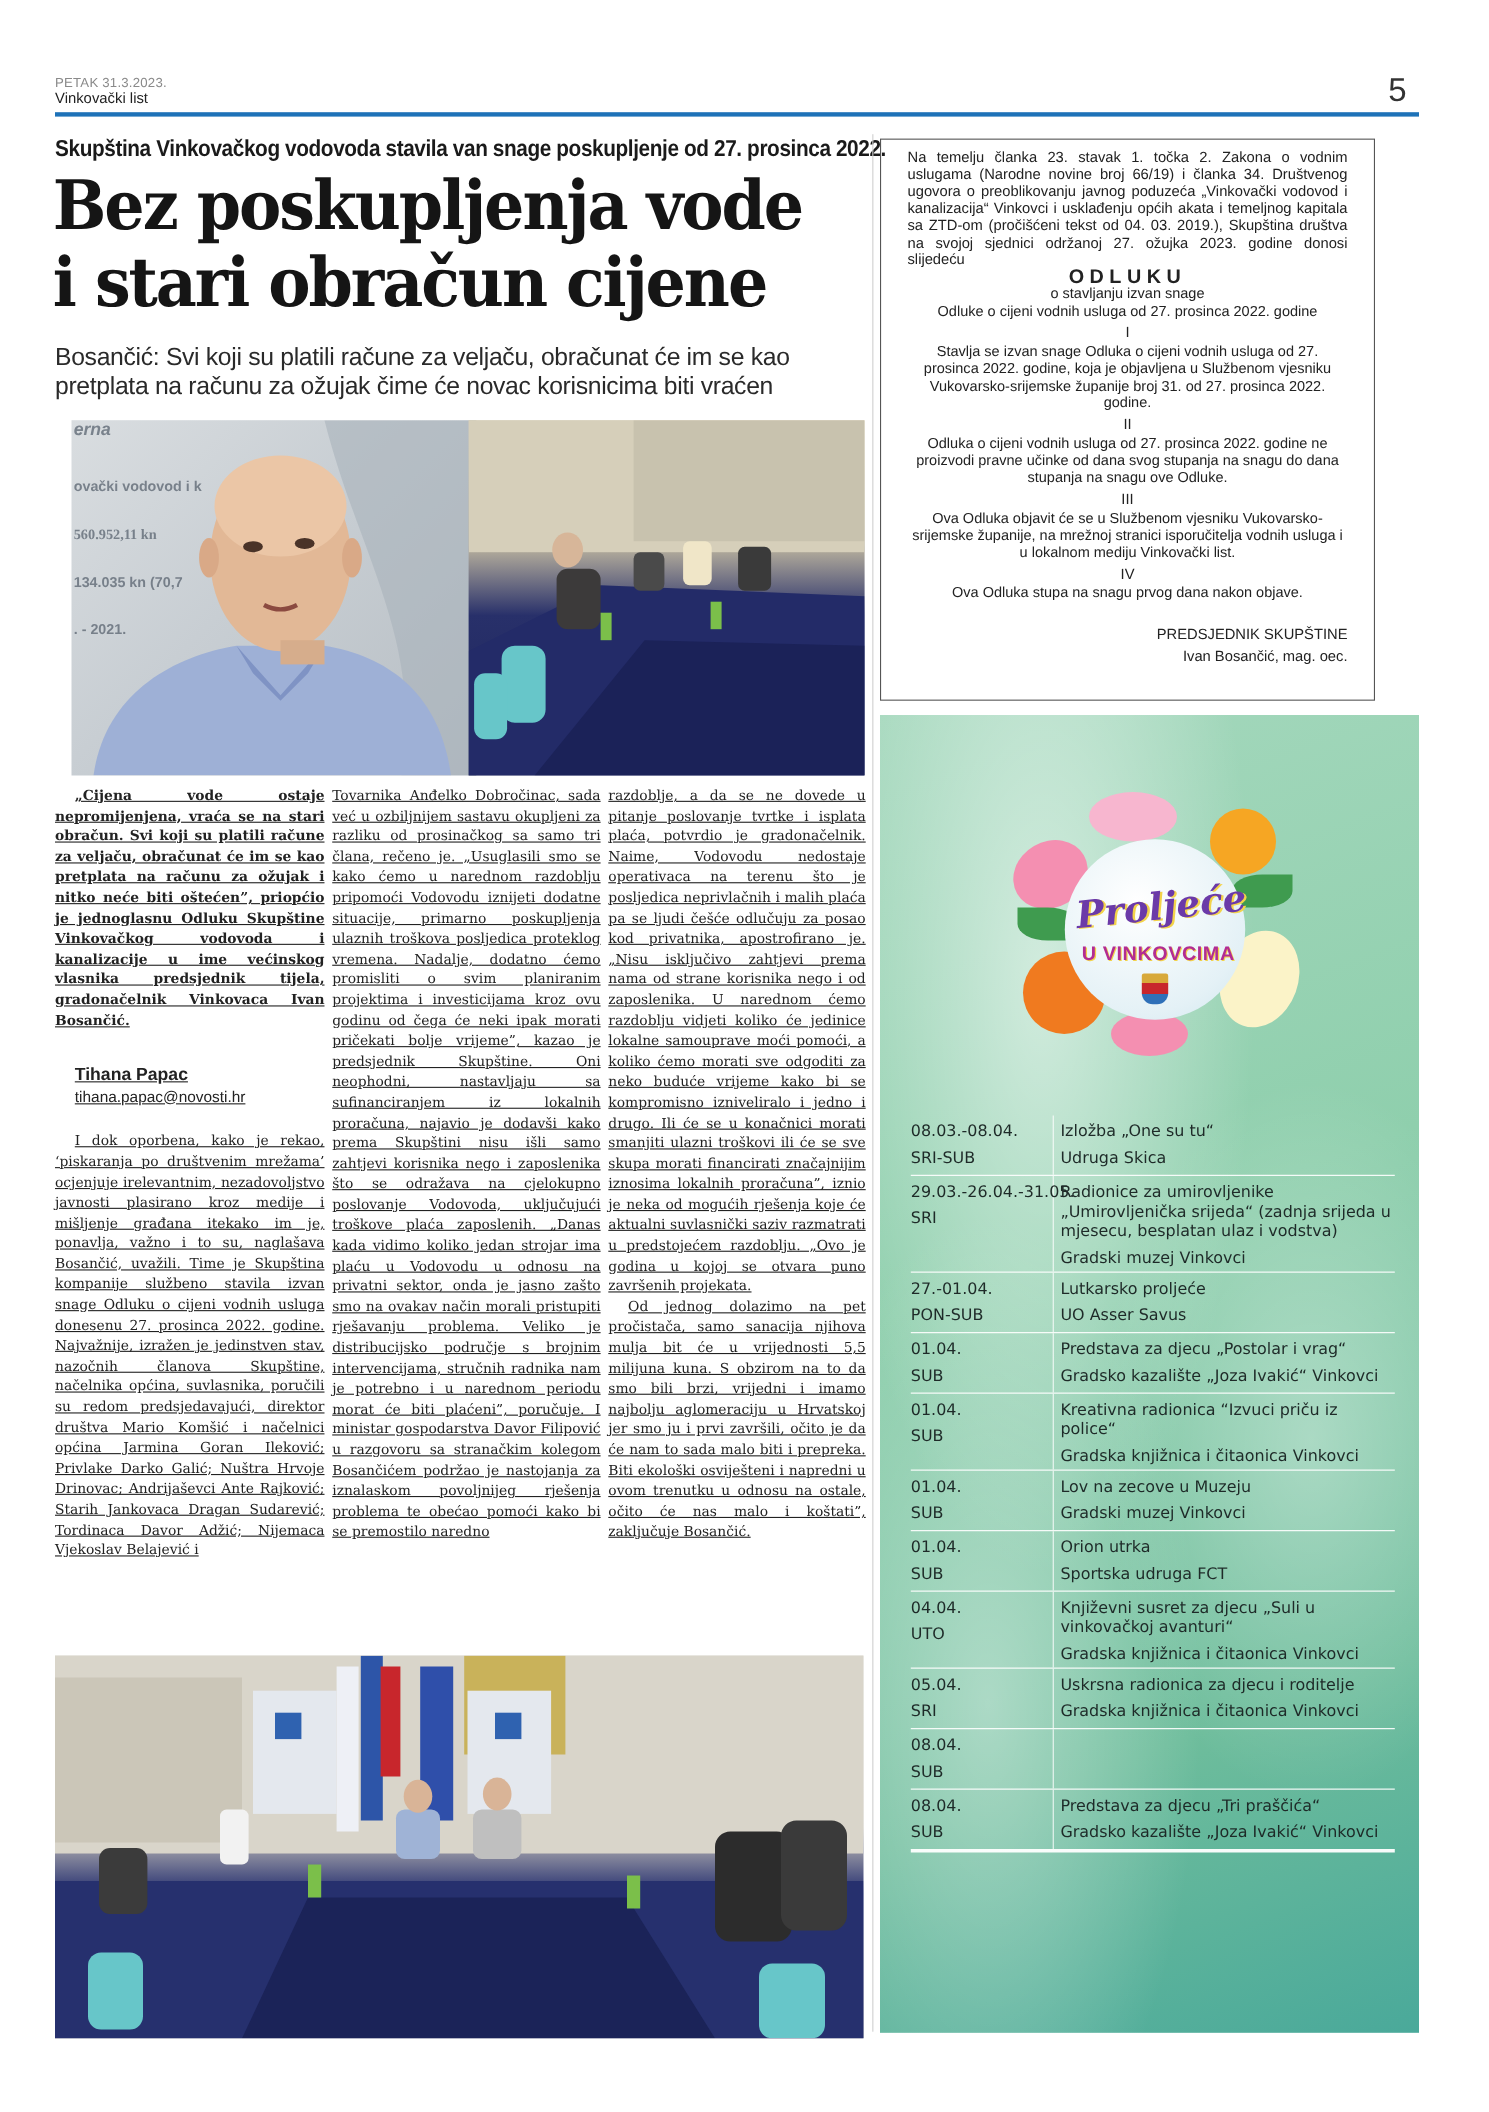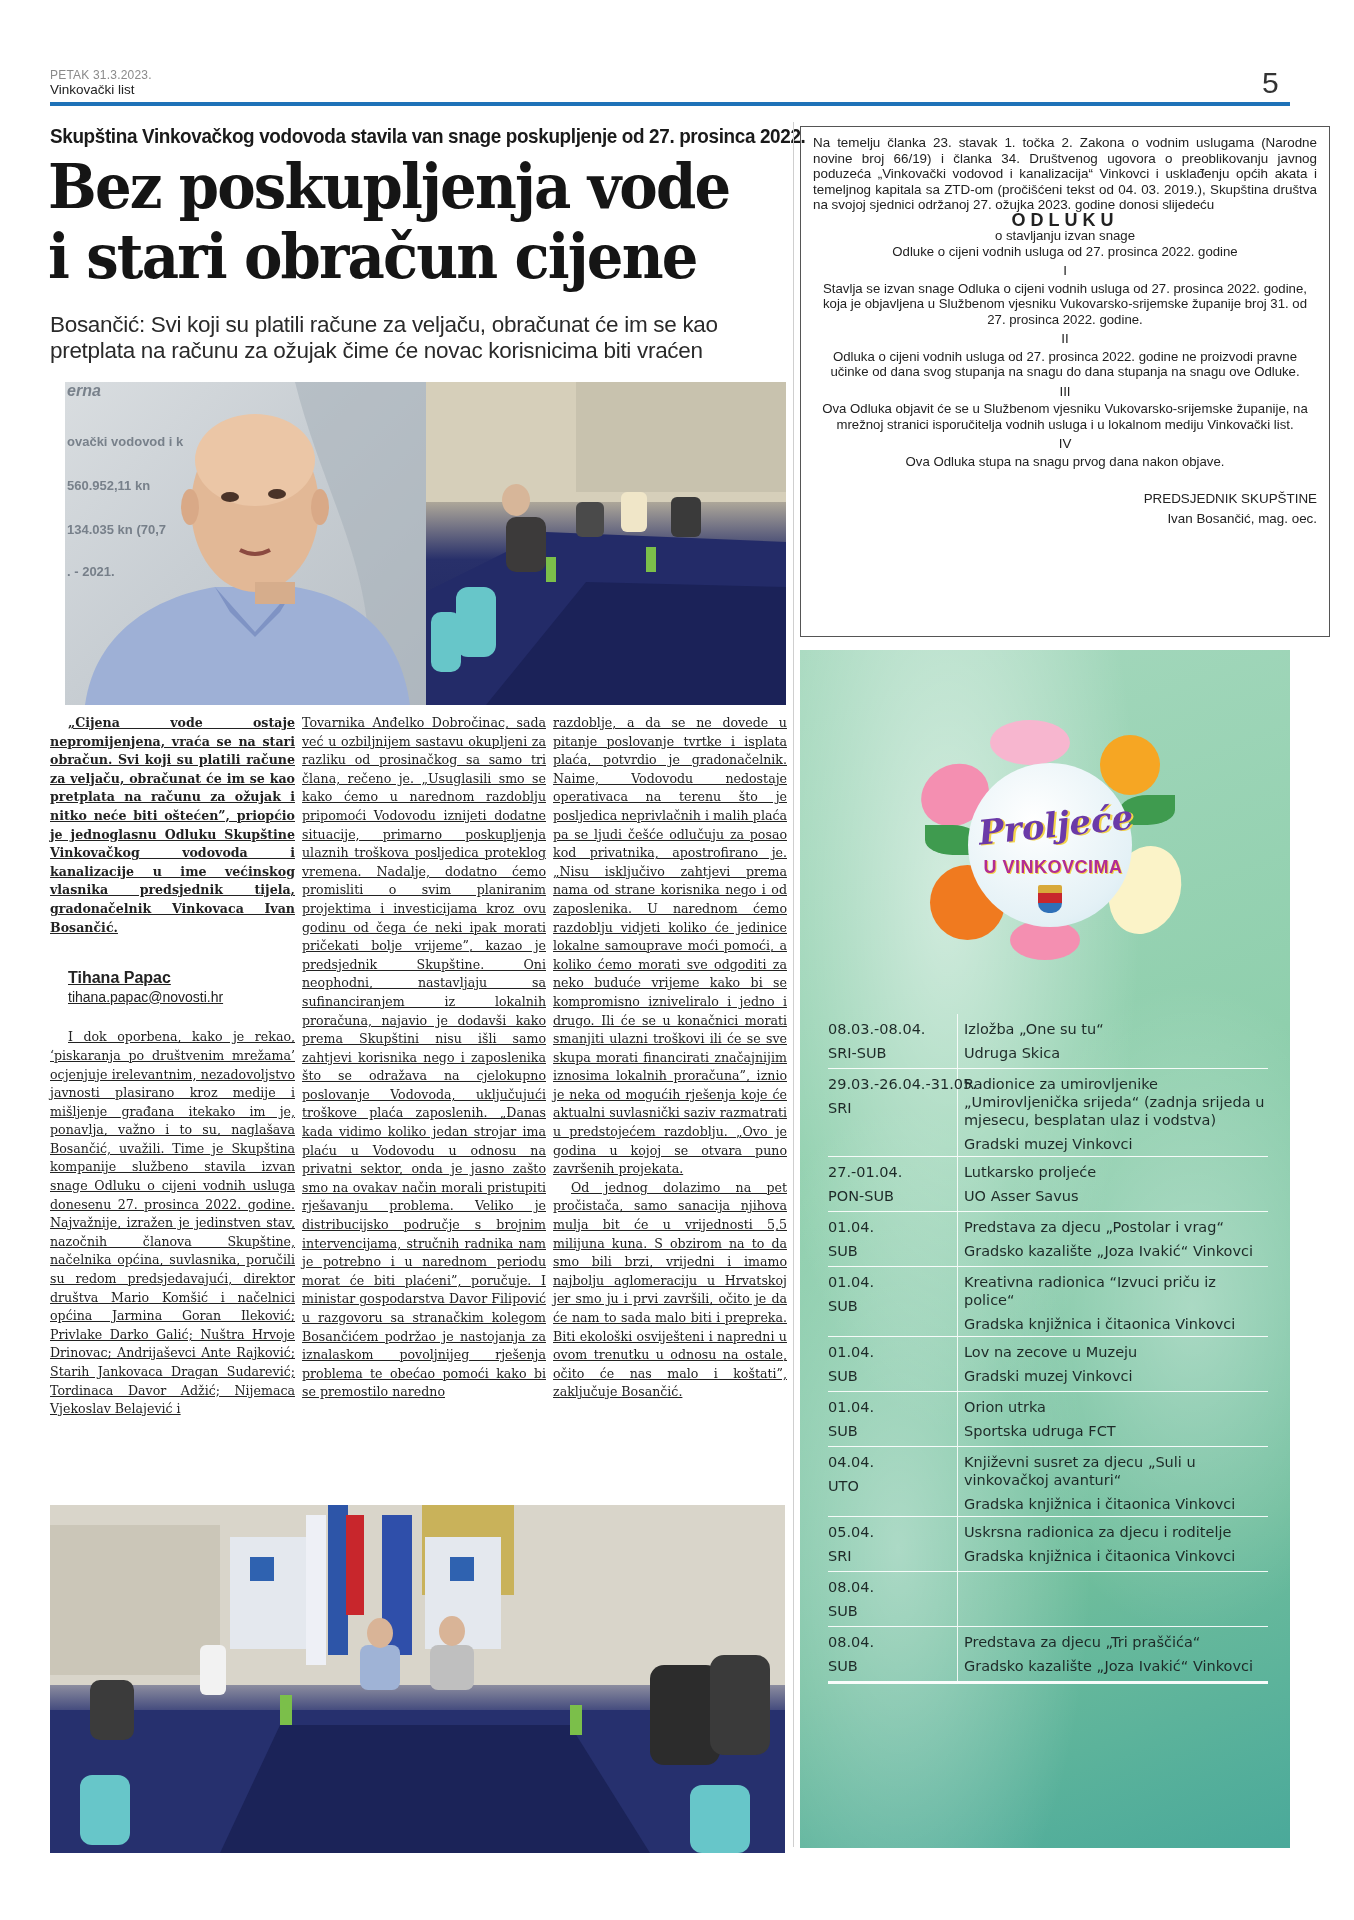--- a/index.html
+++ b/index.html
@@ -32,21 +32,21 @@
   .col p { text-indent: 18px; text-decoration: underline; }
   .col p.noindent { text-indent: 0; }
   .col1 { left: 50px; top: 714px; width: 245px; }
   .col2 { left: 302px; top: 714px; width: 244px; }
   .col3 { left: 553px; top: 714px; width: 234px; }
   .lead { font-weight: bold; }
   .byline-name { font-family: "Liberation Sans", sans-serif; font-weight: bold; font-size: 16px; margin-top: 32px; text-indent: 0; }
   .byline-email { font-family: "Liberation Sans", sans-serif; font-size: 14px; margin-bottom: 22px; text-indent: 0; }
 
   
-  .odluka { left: 800px; top: 126px; width: 530px; height: 511px; border: 1.5px solid #555; padding: 8px 12px; font-size: 13.4px; line-height: 15.5px; color: #222; }
+  .odluka { left: 800px; top: 126px; width: 450px; height: 511px; border: 1.5px solid #555; padding: 8px 24px; font-size: 13.4px; line-height: 15.5px; color: #222; }
   .odluka .intro { text-align: justify; }
   .odluka .title { text-align: center; font-weight: bold; font-size: 18px; letter-spacing: 5px; }
   .odluka .center { text-align: center; font-size: 13.2px; line-height: 15.5px; }
   .odluka .roman { text-align: center; margin-top: 4px; margin-bottom: 2px; }
   .odluka .sign { text-align: right; margin-top: 20px; line-height: 20px; }
 
   
   .green { left: 800px; top: 650px; width: 490px; height: 1198px; overflow: hidden;
     background: radial-gradient(ellipse at 30% 20%, rgba(255,255,255,0.55) 0%, rgba(255,255,255,0) 40%),
                 radial-gradient(ellipse at 80% 55%, rgba(255,255,255,0.35) 0%, rgba(255,255,255,0) 35%),
@@ -93,21 +93,21 @@
     <ellipse cx="190" cy="78" rx="60" ry="46" fill="#ebc6a6"></ellipse>
     <ellipse cx="125" cy="125" rx="9" ry="18" fill="#d9a987"></ellipse>
     <ellipse cx="255" cy="125" rx="9" ry="18" fill="#d9a987"></ellipse>
     <ellipse cx="165" cy="115" rx="9" ry="5" fill="#4a3328"></ellipse>
     <ellipse cx="212" cy="112" rx="9" ry="5" fill="#4a3328"></ellipse>
     <path d="M175 168 Q190 176 205 168" stroke="#8b4a40" stroke-width="4" fill="none"></path>
     <rect x="190" y="200" width="40" height="22" fill="#d6ad8c"></rect>
   </svg>
   <div class="board-text" style="left:2px;top:0px;font-style:italic;font-size:16px;">erna</div>
   <div class="board-text" style="left:2px;top:52px;text-align:center;">ovački vodovod i k</div>
-  <div class="board-text" style="left:2px;top:96px;">560.952,11 kn</div>
+  <div class="board-text" style="left:2px;top:96px;font-family:Liberation Serif, serif;">560.952,11 kn</div>
   <div class="board-text" style="left:2px;top:140px;">134.035 kn (70,7</div>
   <div class="board-text" style="left:2px;top:182px;">. - 2021.</div>
 </div>
 
 <div class="abs photo photo-meeting1">
   <svg width="360" height="323" viewBox="0 0 360 323">
     <rect x="0" y="0" width="360" height="120" fill="#d6cfba"></rect>
     <rect x="150" y="0" width="210" height="110" fill="#c8c2ae"></rect>
     <polygon points="0,323 0,210 120,150 360,160 360,323" fill="#232b68"></polygon>
     <polygon points="60,323 160,200 360,205 360,323" fill="#1b2258"></polygon>

